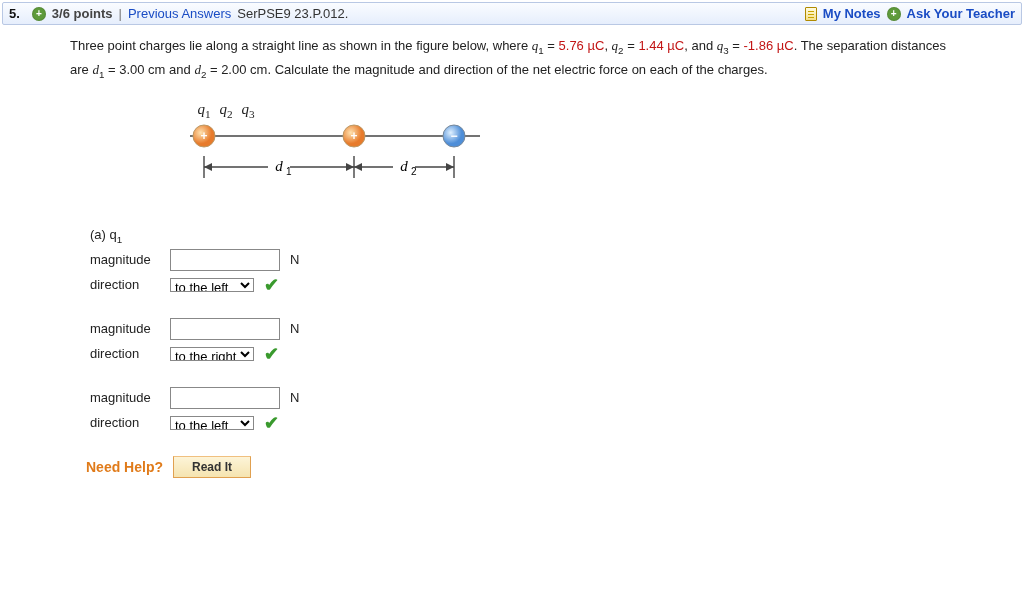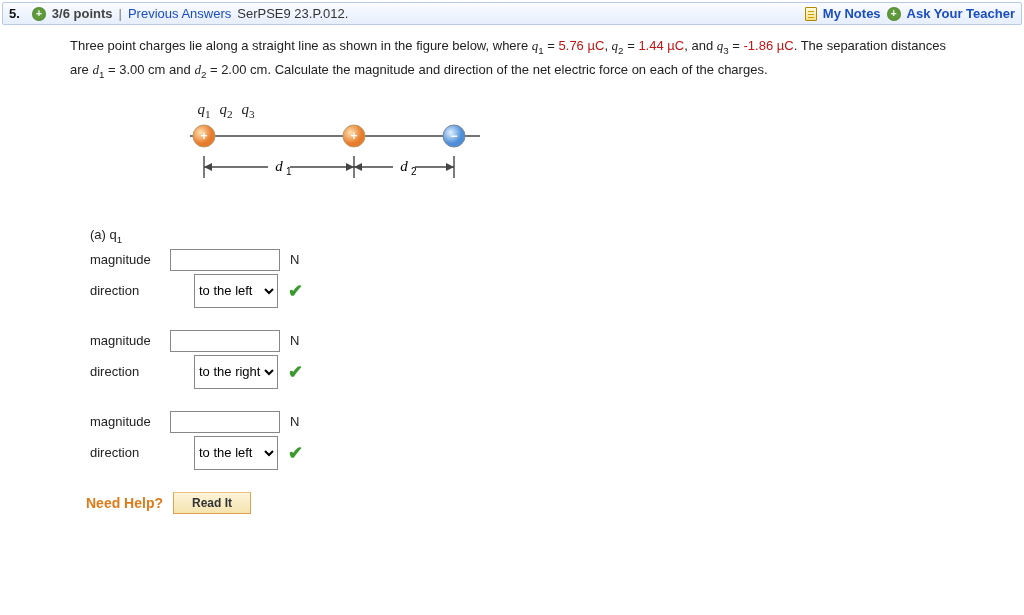--- a/index.html
+++ b/index.html
@@ -52,22 +52,22 @@
   .part-title { margin-bottom: 4px; }
   .row {
     display: flex; align-items: center; gap: 10px; margin: 3px 0;
   }
   .lbl { width: 70px; }
   input[type="text"].num {
     width: 110px; height: 22px; border: 1px solid #888;
     font-size: 13px; padding: 2px 4px; background: #fff;
   }
   select.dir {
-    height: 34px; font-size: 13px;
-    border: 1px solid #888; background: #fff; margin-left: 24px;
+    height: 14px; font-size: 13px;
+    border: 1px solid #888; background: #fff;
   }
   .check {
     color: #3a9a2e; font-size: 18px; font-weight: bold;
   }
   .help { margin-top: 6px; display: flex; align-items: center; gap: 10px; }
   .help-label { color: #e07b1a; font-weight: bold; font-size: 14px; margin-left: 16px; }
   .read-btn {
     border: 1px solid #e0a050; border-top-color: #f0c080;
     background: linear-gradient(#fdf4d8, #f5e4b0);
     padding: 3px 18px; font-size: 12px; font-weight: bold; color: #333;

